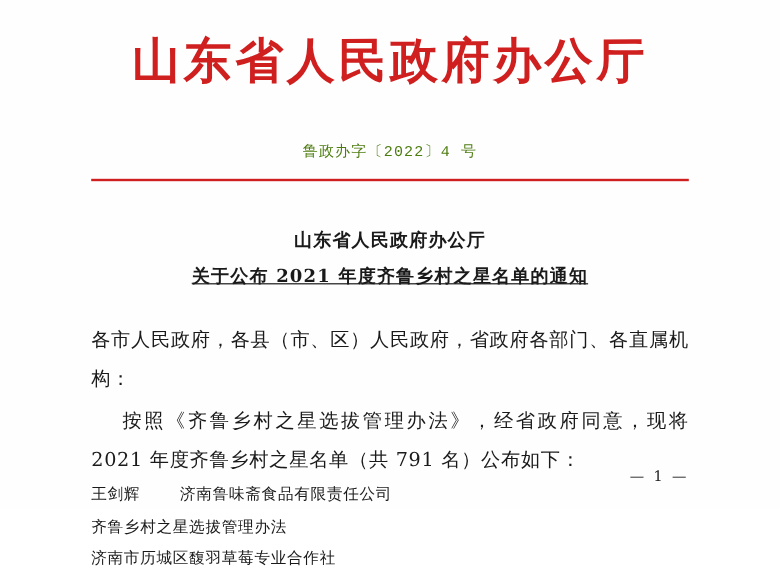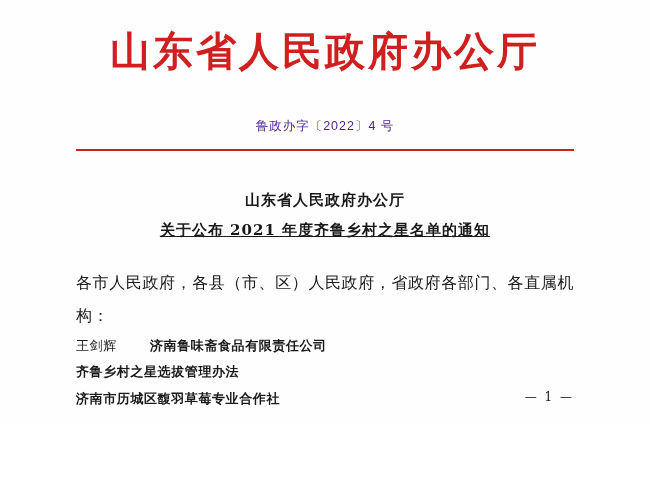--- a/index.html
+++ b/index.html
@@ -30,23 +30,23 @@
     font-weight: bold;
     font-size: 40px;
     letter-spacing: 3px;
     line-height: 1.15;
     white-space: nowrap;
   }
   .doc-number {
     text-align: center;
     margin-top: 44px;
     font-size: 12.5px;
-    color: #4c1d95;
+    color: #4d7c0f;
     letter-spacing: 1px;
-    font-family: Liberation Sans, sans-serif;
+    font-family: Liberation Mono, monospace;
   }
   .red-rule {
     margin: 14px auto 0 auto;
     width: 498px;
     height: 2px;
     background: #cf1f1f;
   }
   .body-wrap {
     width: 498px;
     margin: 0 auto;
@@ -86,21 +86,20 @@
     display: flex;
     align-items: center;
   }
   .entry .name {
     display: inline-block;
     width: 74px;
     flex: 0 0 74px;
   }
   .entry .org {
     flex: 1 1 auto;
-    font-weight: bold;
   }
   .footer-page {
     position: absolute;
     right: 76px;
     bottom: 20px;
     font-size: 12px;
     color: #1a1a1a;
     letter-spacing: 2px;
   }
 </style>
@@ -119,20 +118,21 @@
 
   <div class="body-wrap">
 
     <div class="doc-title">
       <span>山东省人民政府办公厅</span>
       <span class="line2">关于公布 2021 年度齐鲁乡村之星名单的通知</span>
     </div>
 
     <div class="para block-addressee">各市人民政府，各县（市、区）人民政府，省政府各部门、各直属机构：</div>
 
+    <div class="para indent block-body">按照《齐鲁乡村之星选拔管理办法》，经省政府同意，现将 2021 年度齐鲁乡村之星名单（共 791 名）公布如下：</div>
 
     <div class="entry">
       <span class="name">王剑辉</span>
       <span class="org">济南鲁味斋食品有限责任公司</span>
     </div>
     <div class="entry">
       <span class="org">齐鲁乡村之星选拔管理办法</span>
     </div>
     <div class="entry">
       <span class="org">济南市历城区馥羽草莓专业合作社</span>

